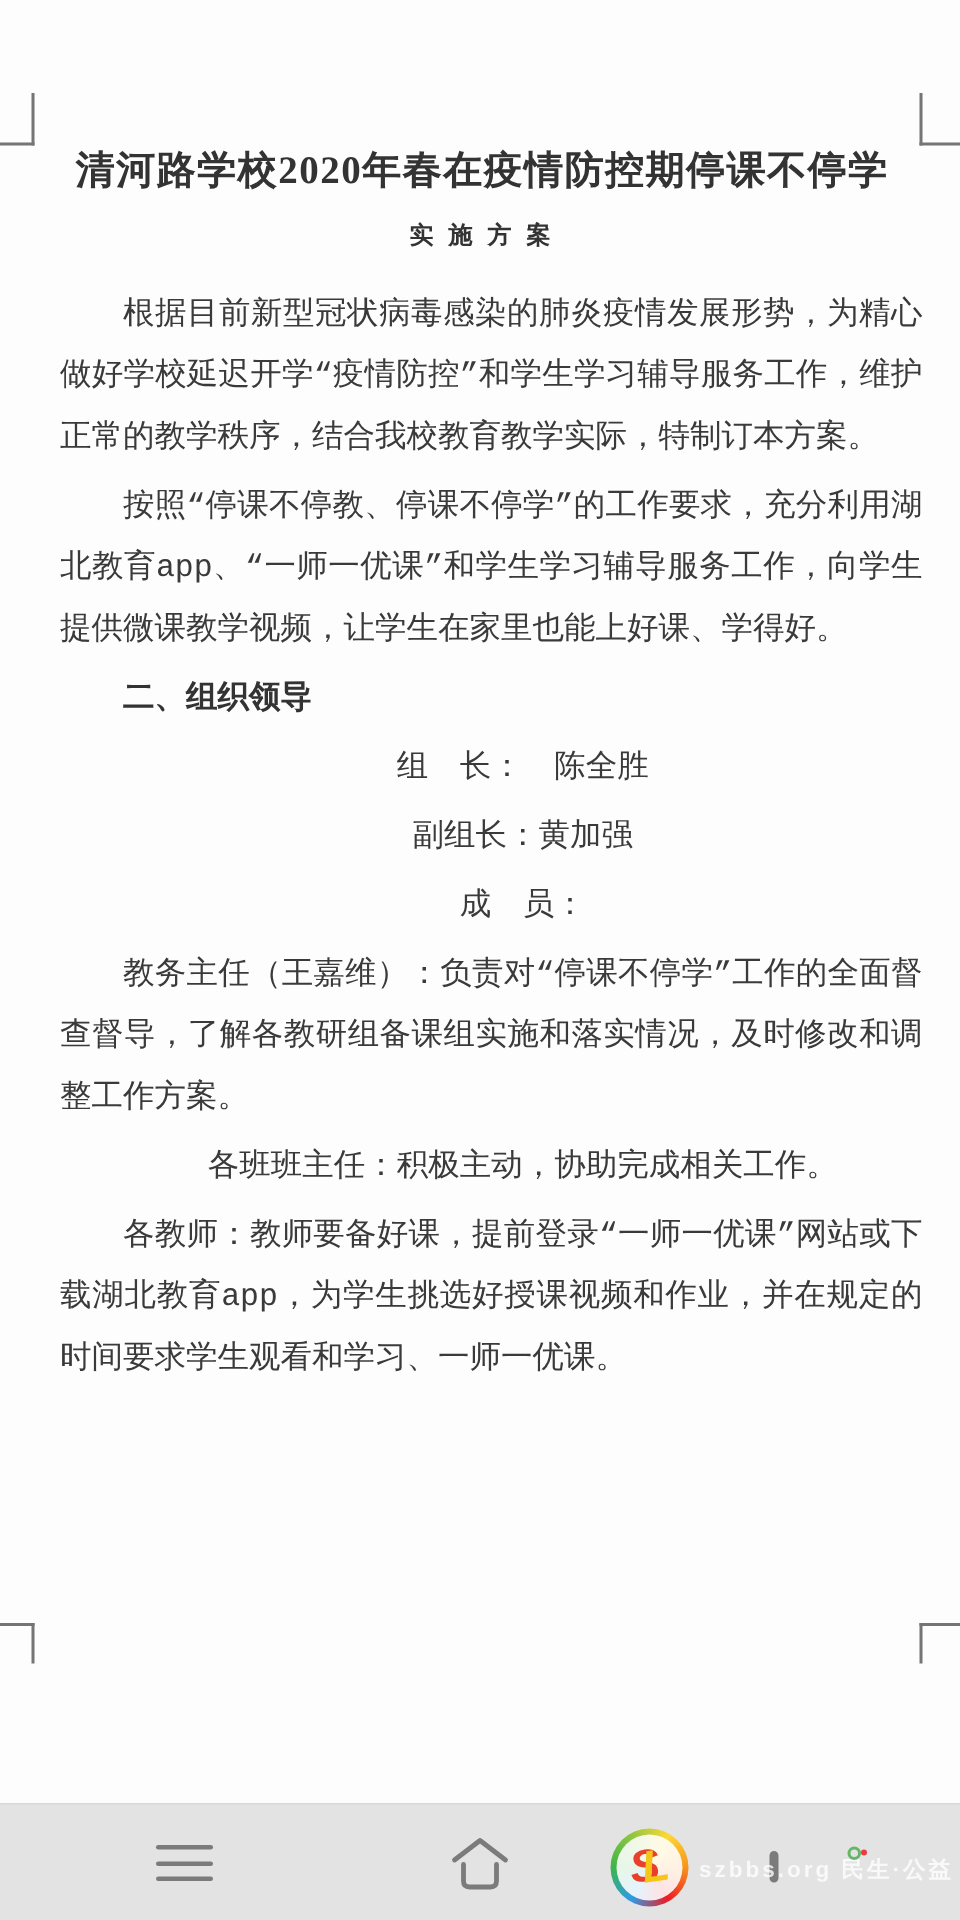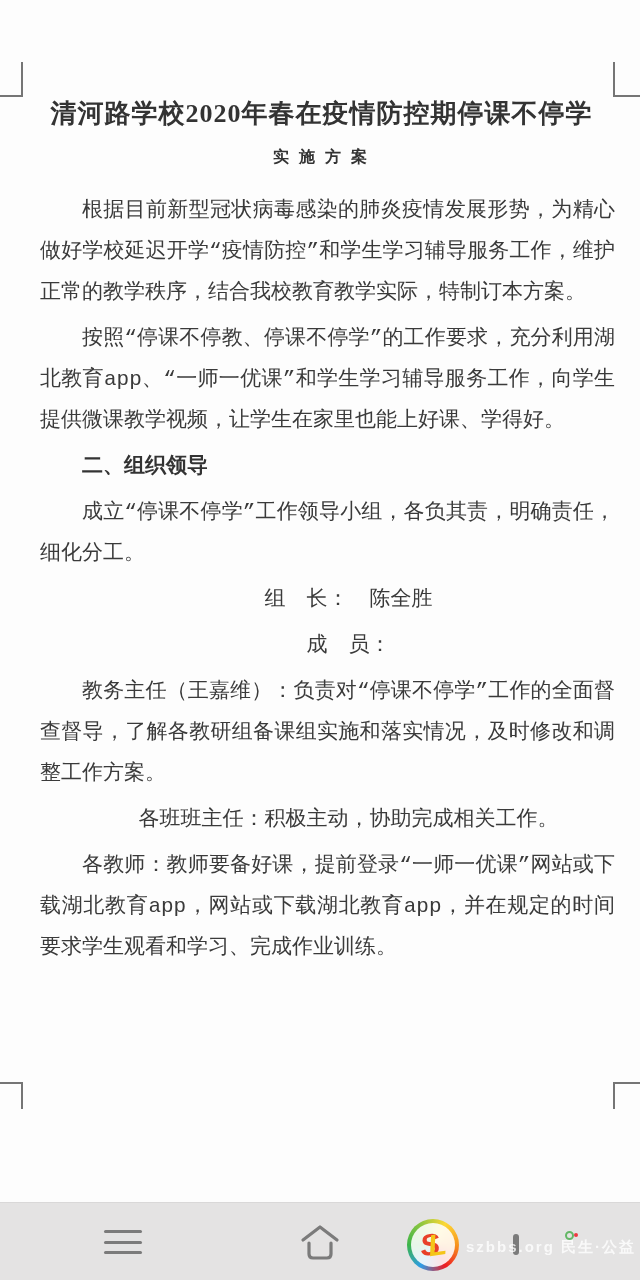--- a/index.html
+++ b/index.html
@@ -145,26 +145,26 @@
   <div class="corner bl"></div>
   <div class="corner br"></div>
 
   <div class="doc">
     <div class="doc-title">清河路学校2020年春在疫情防控期停课不停学</div>
     <div class="doc-subtitle">实 施 方 案</div>
 
     <p class="body">根据目前新型冠状病毒感染的肺炎疫情发展形势，为精心做好学校延迟开学“疫情防控”和学生学习辅导服务工作，维护正常的教学秩序，结合我校教育教学实际，特制订本方案。</p>
     <p class="body">按照“停课不停教、停课不停学”的工作要求，充分利用湖北教育app、“一师一优课”和学生学习辅导服务工作，向学生提供微课教学视频，让学生在家里也能上好课、学得好。</p>
     <p class="heading">二、组织领导</p>
-    <p class="body">成立“停课不停学”工作领导小组，各负其责，明确责任，细化分工。</p>
     <p class="field">组　长：　陈全胜</p>
+    <p class="field">副组长：黄加强</p>
     <p class="field">成　员：</p>
     <p class="body">教务主任（王嘉维）：负责对“停课不停学”工作的全面督查督导，了解各教研组备课组实施和落实情况，及时修改和调整工作方案。</p>
     <p class="field">各班班主任：积极主动，协助完成相关工作。</p>
-    <p class="body">各教师：教师要备好课，提前登录“一师一优课”网站或下载湖北教育app，网站或下载湖北教育app，并在规定的时间要求学生观看和学习、完成作业训练。</p>
+    <p class="body">各教师：教师要备好课，提前登录“一师一优课”网站或下载湖北教育app，为学生挑选好授课视频和作业，并在规定的时间要求学生观看和学习、一师一优课。</p>
   </div>
 </div>
 
 <div class="navbar">
 
   <button class="nav-btn menu-btn">
     <span class="menu-glyph">
       <i></i>
         <i></i>
         <i></i>

